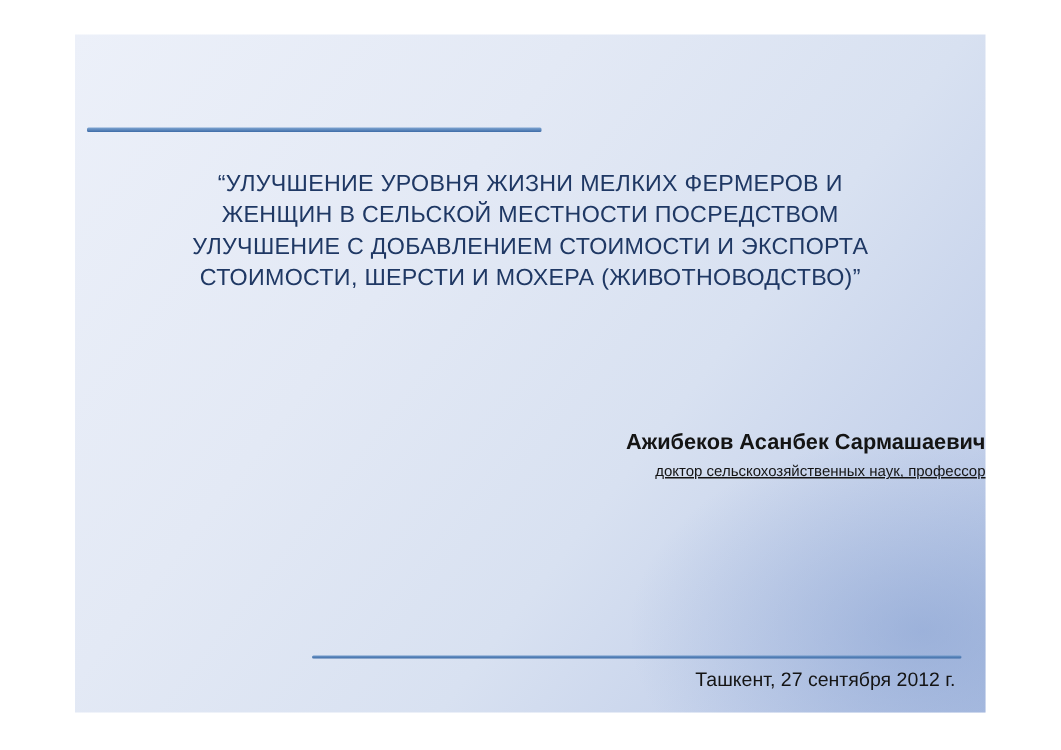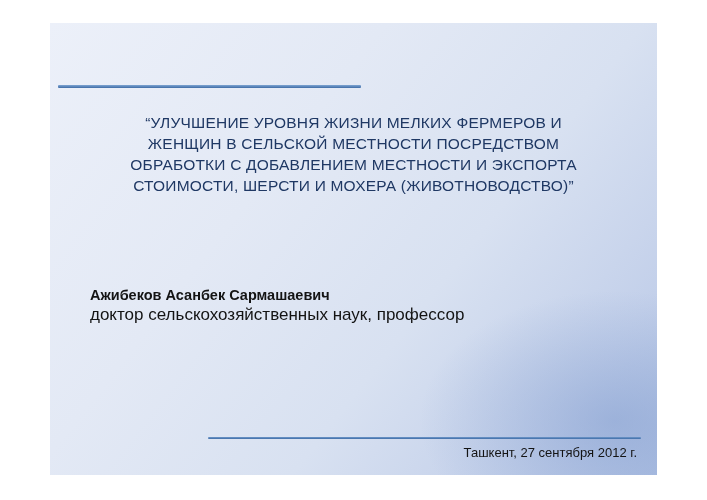--- a/index.html
+++ b/index.html
@@ -41,32 +41,32 @@
     text-align: center;
     color: #1F3864;
     font-size: 15.5px;
     font-weight: normal;
     line-height: 21px;
     letter-spacing: 0.2px;
   }
   .author-block {
     position: absolute;
     left: 0; right: 0; top: 262px;
-    text-align: left;
+    text-align: right;
     color: #141414;
-    margin-left: 40px;
   }
   .author-name {
     font-size: 14.5px;
     font-weight: bold;
     line-height: 20px;
   }
   .author-credentials {
-    font-size: 17px;
+    font-size: 10px;
     line-height: 19px;
+    text-decoration: underline;
   }
   .footer-date {
     position: absolute;
     right: 20px; top: 420px;
     text-align: right;
     color: #141414;
     font-size: 13px;
     line-height: 19px;
   }
 </style>
@@ -74,21 +74,21 @@
 <body>
 
 <div class="page">
   <div class="slide">
 
     <div class="rule rule-top"></div>
 
     <div class="title">
       <div>“УЛУЧШЕНИЕ УРОВНЯ ЖИЗНИ МЕЛКИХ ФЕРМЕРОВ И</div>
       <div>ЖЕНЩИН В СЕЛЬСКОЙ МЕСТНОСТИ ПОСРЕДСТВОМ</div>
-      <div>ОБРАБОТКИ С ДОБАВЛЕНИЕМ МЕСТНОСТИ И ЭКСПОРТА</div>
+      <div>УЛУЧШЕНИЕ С ДОБАВЛЕНИЕМ СТОИМОСТИ И ЭКСПОРТА</div>
       <div>СТОИМОСТИ, ШЕРСТИ И МОХЕРА (ЖИВОТНОВОДСТВО)”</div>
     </div>
 
     <div class="author-block">
       <div class="author-name">Ажибеков Асанбек Сармашаевич</div>
       <div class="author-credentials">доктор сельскохозяйственных наук, профессор</div>
     </div>
 
     <div class="rule rule-bottom"></div>
 

